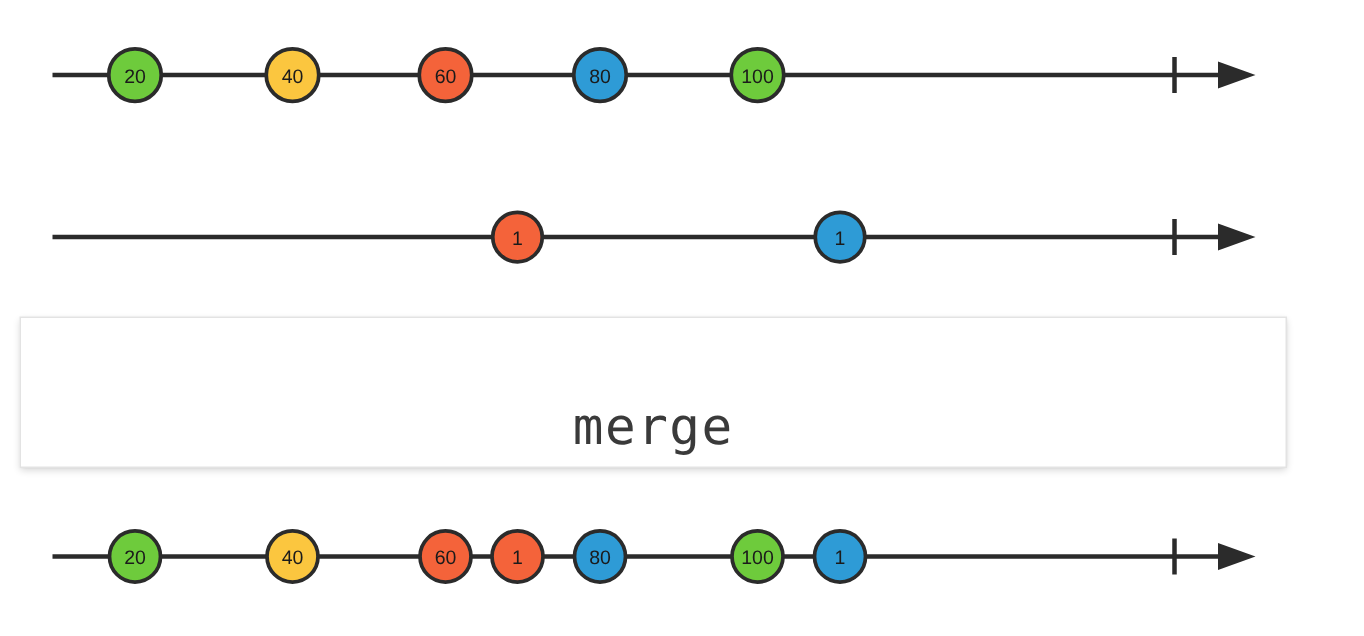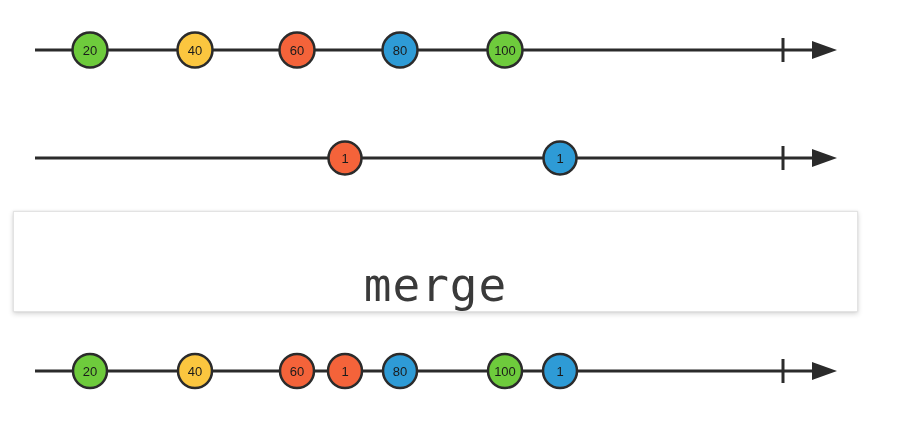--- a/index.html
+++ b/index.html
@@ -69,21 +69,21 @@
     background: #ffffff;
     border: 1px solid #e3e3e3;
     box-sizing: border-box;
     box-shadow: 0 2px 5px rgba(0,0,0,0.16), 0 0 2px rgba(0,0,0,0.08);
     display: flex;
     align-items: center;
     justify-content: center;
   }
   #merge-panel-label {
     font-family: "DejaVu Sans Mono", "Liberation Mono", monospace;
-    font-size: 46px;
+    font-size: 34px;
     color: #3a3a3a;
     letter-spacing: 1px;
     line-height: 1;
     user-select: none;
     margin-top: 46px;
   }
 </style>
 </head>
 <body>
 

